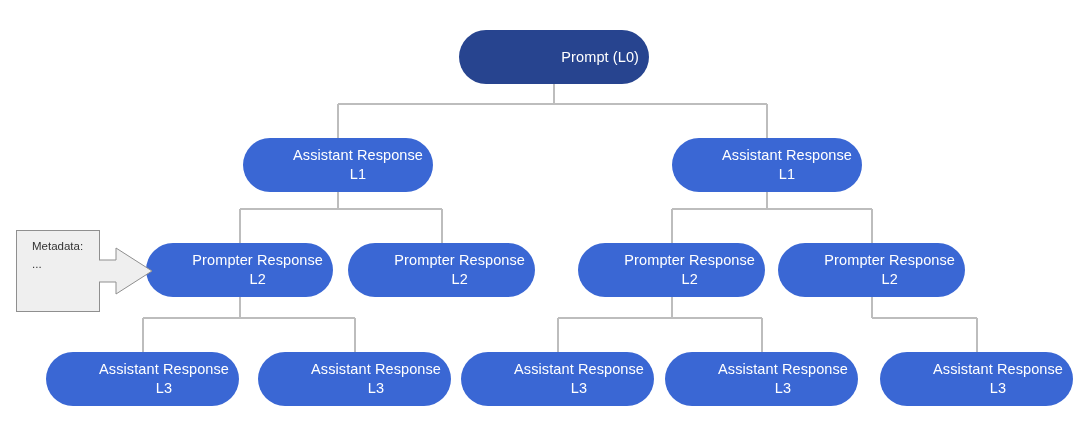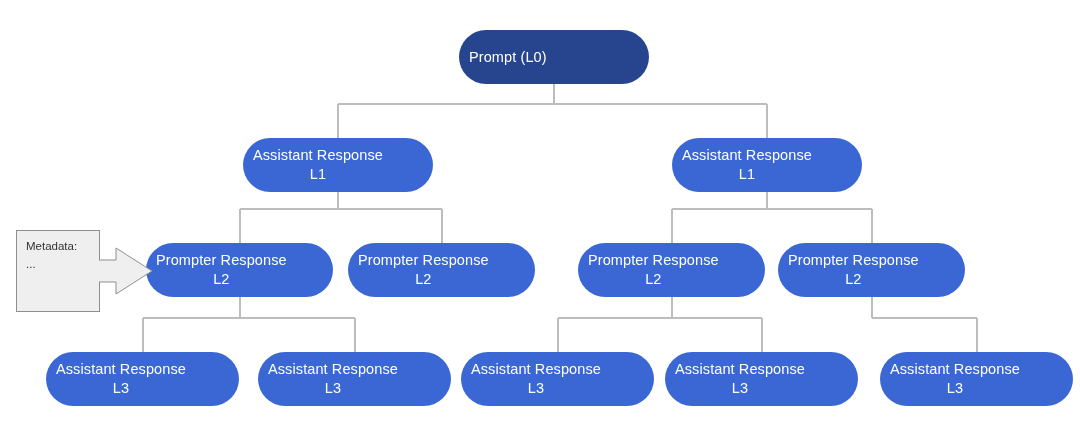--- a/index.html
+++ b/index.html
@@ -23,21 +23,21 @@
     top: 0;
     width: 1080px;
     height: 431px;
     pointer-events: none;
   }
   .node {
     position: absolute;
     box-sizing: border-box;
     display: flex;
     align-items: center;
-    justify-content: flex-start;
+    justify-content: flex-end;
     text-align: center;
     border-radius: 999px;
     color: #ffffff;
     font-size: 14.5px;
     line-height: 1.28;
     letter-spacing: 0.1px;
     z-index: 2;
     padding: 0 10px;
   }
   .node .nlabel {
@@ -156,20 +156,20 @@
       <div class="node node-l3" style="left: 880px; top: 352px; width: 193px; height: 54px; background: rgb(58, 103, 212);">
         <div>
           <span class="nlabel">Assistant Response</span>
           <span class="nlabel">L3</span>
         </div>
       </div>
     </div>
 
   <div class="callout">
     <div class="callout-box" id="callout-box" style="left: 16px; top: 230px; width: 84px; height: 82px; background: rgb(239, 239, 239); border-color: rgb(143, 143, 143);"></div>
-    <div class="callout-text" id="callout-text" style="left: 26px; top: 238px;">Metadata:
+    <div class="callout-text" id="callout-text" style="left: 32px; top: 238px;">Metadata:
 ...</div>
     <svg class="callout-arrow" id="callout-arrow" width="1080" height="431" viewBox="0 0 1080 431" style="left: 0px; top: 0px;">
         <polyline points="99,260 116,260 116,248 152,271 116,294 116,282 99,282" fill="#efefef" stroke="#8f8f8f" stroke-width="1" stroke-linejoin="miter"></polyline>
       </svg>
   </div>
 
 </div>
 
 </body></html>

